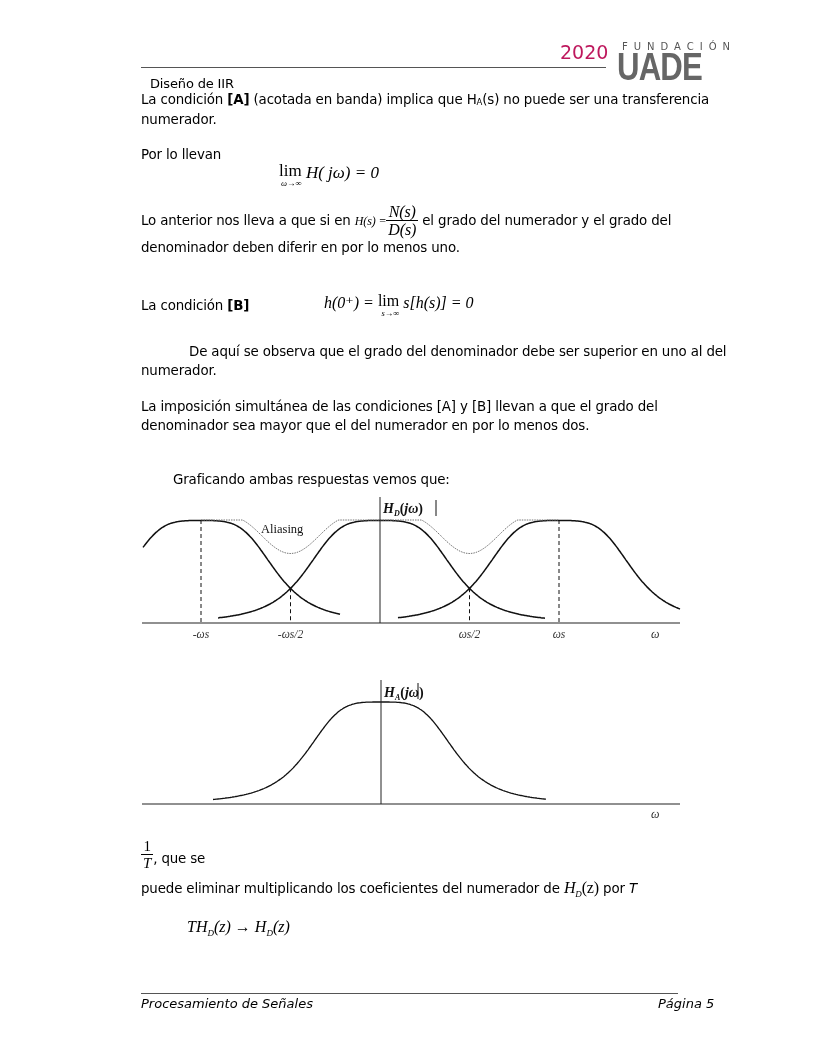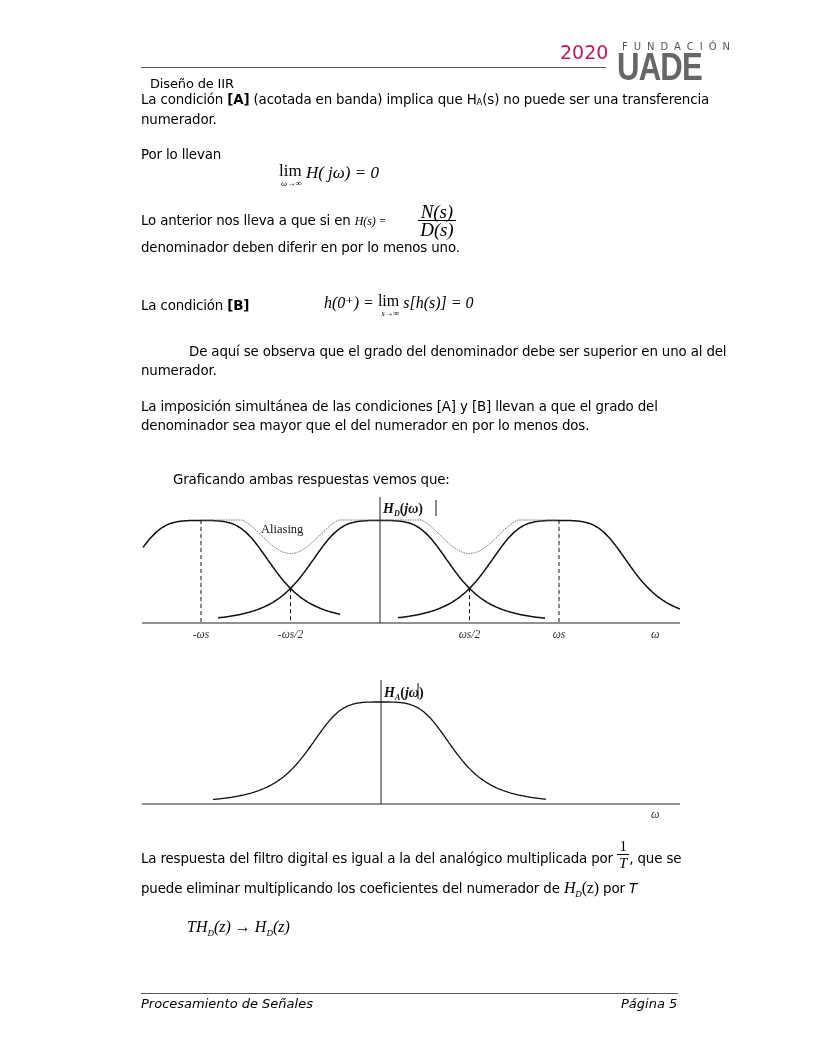--- a/index.html
+++ b/index.html
@@ -10,21 +10,21 @@
   .math { font-family: "Liberation Serif", "DejaVu Serif", serif; font-style: italic; white-space: nowrap; }
   .mroman { font-family: "Liberation Serif", "DejaVu Serif", serif; font-style: normal; }
   .hdr-title { left: 150px; top: 46px; font-size: 13px; margin-top: 28px; }
   .hdr-year { left: 560px; top: 41px; font-size: 19px; color: #be185d; }
   .hdr-rule { left: 141px; top: 67px; width: 465px; height: 1px; background: #555; }
   .logo-small { left: 622px; top: 41px; font-size: 10px; letter-spacing: 6px; color: #555; font-family: "DejaVu Sans", sans-serif; }
   .logo-big { left: 617px; top: 47px; font-size: 38px; font-weight: bold; color: #666; font-family: "Liberation Sans", sans-serif;
               transform: scaleX(0.82); transform-origin: left top; letter-spacing: -1px; line-height: 40px; }
   .ftr-rule { left: 141px; top: 993px; width: 537px; height: 1px; background: #555; }
   .ftr-left { left: 141px; top: 996px; font-size: 13px; font-style: italic; }
-  .ftr-right { left: 621px; top: 996px; font-size: 13px; font-style: italic; text-align: center; }
+  .ftr-right { left: 658px; top: 996px; font-size: 13px; font-style: italic; text-align: center; }
   b { font-weight: bold; }
   sub.sc { font-size: 8.5px; vertical-align: -1px; }
   .frac { display: inline-block; vertical-align: middle; text-align: center; line-height: 17px; }
   .frac .num { display: block; border-bottom: 1px solid #000; padding: 0 2px; }
   .frac .den { display: block; padding: 0 2px; }
   .limblk { display: inline-block; text-align: right; vertical-align: top; line-height: 16px; }
   .limblk .under { display: block; font-size: 8.5px; line-height: 9px; }
   svg text { font-family: "Liberation Serif", "DejaVu Serif", serif; }
 </style>
 </head>
@@ -43,21 +43,22 @@
 
 <div class="abs p" style="left:141px; top:145px;">Por lo llevan</div>
 
 <div class="abs math" style="left:279px; top:163px; font-size:17px;">
   <span class="limblk mroman"><span>lim</span><span class="under math">ω→∞</span></span>
   <span>H( jω) = 0</span>
 </div>
 
 <div class="abs p" style="left:141px; top:203px;">
   <span>Lo anterior nos lleva a que si en</span>
-  <span class="math" style="font-size:12px;">H(s) =</span><span class="frac math" style="font-size:19px;margin-left:32px;"><span class="num">N(s)</span><span class="den">D(s)</span></span>
+  <span class="math" style="font-size:12px;">H(s) =</span><span class="frac math" style="font-size:16px;"><span class="num">N(s)</span><span class="den">D(s)</span></span>
+  <span>el grado del numerador y el grado del</span>
 </div>
 <div class="abs p" style="left:141px; top:238px;">denominador deben diferir en por lo menos uno.</div>
 
 <div class="abs p" style="left:141px; top:296px;">
   <span>La condición </span><b>[B]</b>
 </div>
 
 <div class="abs math" style="left:324px; top:293px; font-size:16px;">
   <span>h(0⁺) =</span>
   <span class="limblk mroman"><span>lim</span><span class="under math">s→∞</span></span>
@@ -105,21 +106,20 @@
       <path d="M213 799.5 L214 799.4 L215 799.3 L216 799.2 L217 799.1 L218 799.0 L219 798.9 L220 798.8 L221 798.7 L222 798.6 L223 798.4 L224 798.3 L225 798.2 L226 798.0 L227 797.9 L228 797.8 L229 797.6 L230 797.5 L231 797.3 L232 797.2 L233 797.0 L234 796.8 L235 796.7 L236 796.5 L237 796.3 L238 796.1 L239 795.9 L240 795.7 L241 795.5 L242 795.3 L243 795.1 L244 794.9 L245 794.6 L246 794.4 L247 794.1 L248 793.9 L249 793.6 L250 793.3 L251 793.1 L252 792.8 L253 792.5 L254 792.2 L255 791.8 L256 791.5 L257 791.2 L258 790.8 L259 790.5 L260 790.1 L261 789.7 L262 789.3 L263 788.9 L264 788.5 L265 788.0 L266 787.6 L267 787.1 L268 786.6 L269 786.1 L270 785.6 L271 785.1 L272 784.5 L273 783.9 L274 783.4 L275 782.7 L276 782.1 L277 781.5 L278 780.8 L279 780.1 L280 779.4 L281 778.7 L282 777.9 L283 777.2 L284 776.4 L285 775.5 L286 774.7 L287 773.8 L288 772.9 L289 772.0 L290 771.1 L291 770.1 L292 769.1 L293 768.1 L294 767.0 L295 765.9 L296 764.8 L297 763.7 L298 762.5 L299 761.4 L300 760.2 L301 758.9 L302 757.7 L303 756.4 L304 755.1 L305 753.8 L306 752.5 L307 751.1 L308 749.8 L309 748.4 L310 747.0 L311 745.6 L312 744.2 L313 742.8 L314 741.4 L315 739.9 L316 738.5 L317 737.1 L318 735.7 L319 734.3 L320 732.9 L321 731.5 L322 730.1 L323 728.8 L324 727.5 L325 726.2 L326 724.9 L327 723.6 L328 722.4 L329 721.2 L330 720.0 L331 718.9 L332 717.8 L333 716.8 L334 715.8 L335 714.8 L336 713.9 L337 713.0 L338 712.1 L339 711.3 L340 710.6 L341 709.8 L342 709.2 L343 708.5 L344 707.9 L345 707.4 L346 706.8 L347 706.4 L348 705.9 L349 705.5 L350 705.1 L351 704.8 L352 704.4 L353 704.1 L354 703.9 L355 703.6 L356 703.4 L357 703.2 L358 703.0 L359 702.9 L360 702.8 L361 702.6 L362 702.5 L363 702.4 L364 702.4 L365 702.3 L366 702.2 L367 702.2 L368 702.2 L369 702.1 L370 702.1 L371 702.1 L372 702.1 L373 702.0 L374 702.0 L375 702.0 L376 702.0 L377 702.0 L378 702.0 L379 702.0 L380 702.0 L381 702.0 L382 702.0 L383 702.0 L384 702.0 L385 702.0 L386 702.0 L387 702.0 L388 702.0 L389 702.0 L390 702.1 L391 702.1 L392 702.1 L393 702.1 L394 702.2 L395 702.2 L396 702.2 L397 702.3 L398 702.4 L399 702.4 L400 702.5 L401 702.6 L402 702.8 L403 702.9 L404 703.0 L405 703.2 L406 703.4 L407 703.6 L408 703.9 L409 704.1 L410 704.4 L411 704.8 L412 705.1 L413 705.5 L414 705.9 L415 706.4 L416 706.8 L417 707.4 L418 707.9 L419 708.5 L420 709.2 L421 709.8 L422 710.6 L423 711.3 L424 712.1 L425 713.0 L426 713.9 L427 714.8 L428 715.8 L429 716.8 L430 717.8 L431 718.9 L432 720.0 L433 721.2 L434 722.4 L435 723.6 L436 724.9 L437 726.2 L438 727.5 L439 728.8 L440 730.1 L441 731.5 L442 732.9 L443 734.3 L444 735.7 L445 737.1 L446 738.5 L447 739.9 L448 741.4 L449 742.8 L450 744.2 L451 745.6 L452 747.0 L453 748.4 L454 749.8 L455 751.1 L456 752.5 L457 753.8 L458 755.1 L459 756.4 L460 757.7 L461 758.9 L462 760.2 L463 761.4 L464 762.5 L465 763.7 L466 764.8 L467 765.9 L468 767.0 L469 768.1 L470 769.1 L471 770.1 L472 771.1 L473 772.0 L474 772.9 L475 773.8 L476 774.7 L477 775.5 L478 776.4 L479 777.2 L480 777.9 L481 778.7 L482 779.4 L483 780.1 L484 780.8 L485 781.5 L486 782.1 L487 782.7 L488 783.4 L489 783.9 L490 784.5 L491 785.1 L492 785.6 L493 786.1 L494 786.6 L495 787.1 L496 787.6 L497 788.0 L498 788.5 L499 788.9 L500 789.3 L501 789.7 L502 790.1 L503 790.5 L504 790.8 L505 791.2 L506 791.5 L507 791.8 L508 792.2 L509 792.5 L510 792.8 L511 793.1 L512 793.3 L513 793.6 L514 793.9 L515 794.1 L516 794.4 L517 794.6 L518 794.9 L519 795.1 L520 795.3 L521 795.5 L522 795.7 L523 795.9 L524 796.1 L525 796.3 L526 796.5 L527 796.7 L528 796.8 L529 797.0 L530 797.2 L531 797.3 L532 797.5 L533 797.6 L534 797.8 L535 797.9 L536 798.0 L537 798.2 L538 798.3 L539 798.4 L540 798.6 L541 798.7 L542 798.8 L543 798.9 L544 799.0 L545 799.1 L546 799.2 " fill="none" stroke="#111" stroke-width="1.3"></path>
     </g>
   <line x1="142" y1="804" x2="680" y2="804" stroke="#222" stroke-width="1.2"></line>
   <line x1="381" y1="680" x2="381" y2="804" stroke="#222" stroke-width="1"></line>
   <text x="384" y="697" font-size="14" font-weight="bold" font-style="italic" fill="#111">H<tspan font-size="8" dy="3">A</tspan><tspan dy="-3" font-style="normal">(</tspan>jω<tspan font-style="normal">)</tspan></text>
   <line x1="418" y1="683" x2="418" y2="699" stroke="#111" stroke-width="1"></line>
   <text x="651" y="818" font-size="12" font-style="italic" fill="#333">ω</text>
 </svg>
 
 <div class="abs p" style="left:141px; top:846px;">
-  <span>La respuesta del filtro digital es igual a la del analógico multiplicada por</span>
   <span class="frac math" style="font-size:15px; line-height:16px; margin-top:-8px;"><span class="num mroman">1</span><span class="den">T</span></span><span>, que se</span>
 </div>
 <div class="abs p" style="left:141px; top:878px;">
   <span>puede eliminar multiplicando los coeficientes del numerador de</span>
   <span class="math" style="font-size:16px;"><span>H</span><sub style="font-size:9px;">D</sub><span class="mroman">(z)</span></span>
   <span>por</span>
   <i>T</i>
 </div>
 
 <div class="abs math" style="left:187px; top:918px; font-size:16px;">

